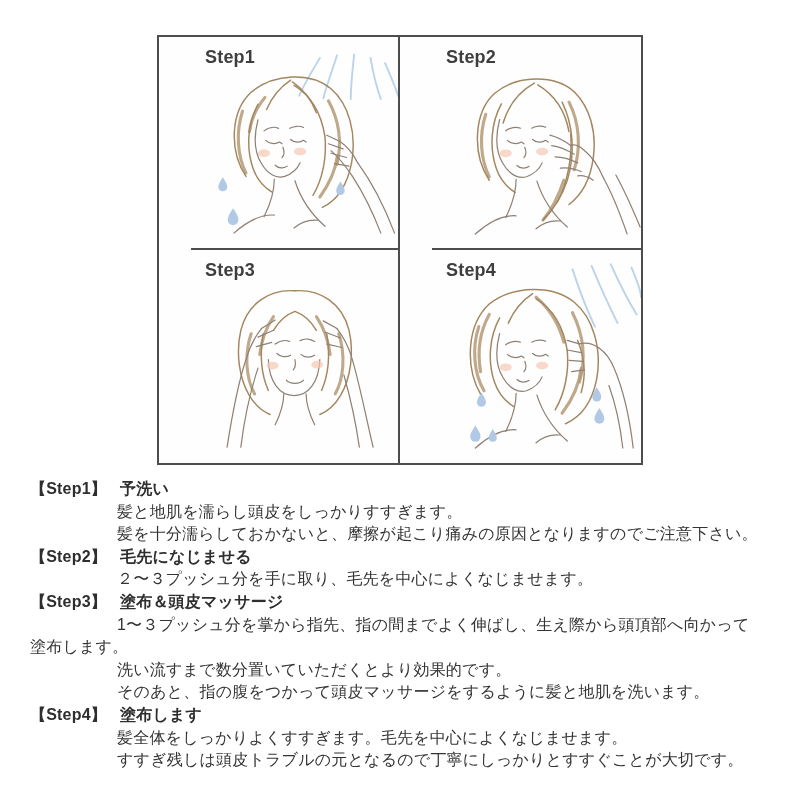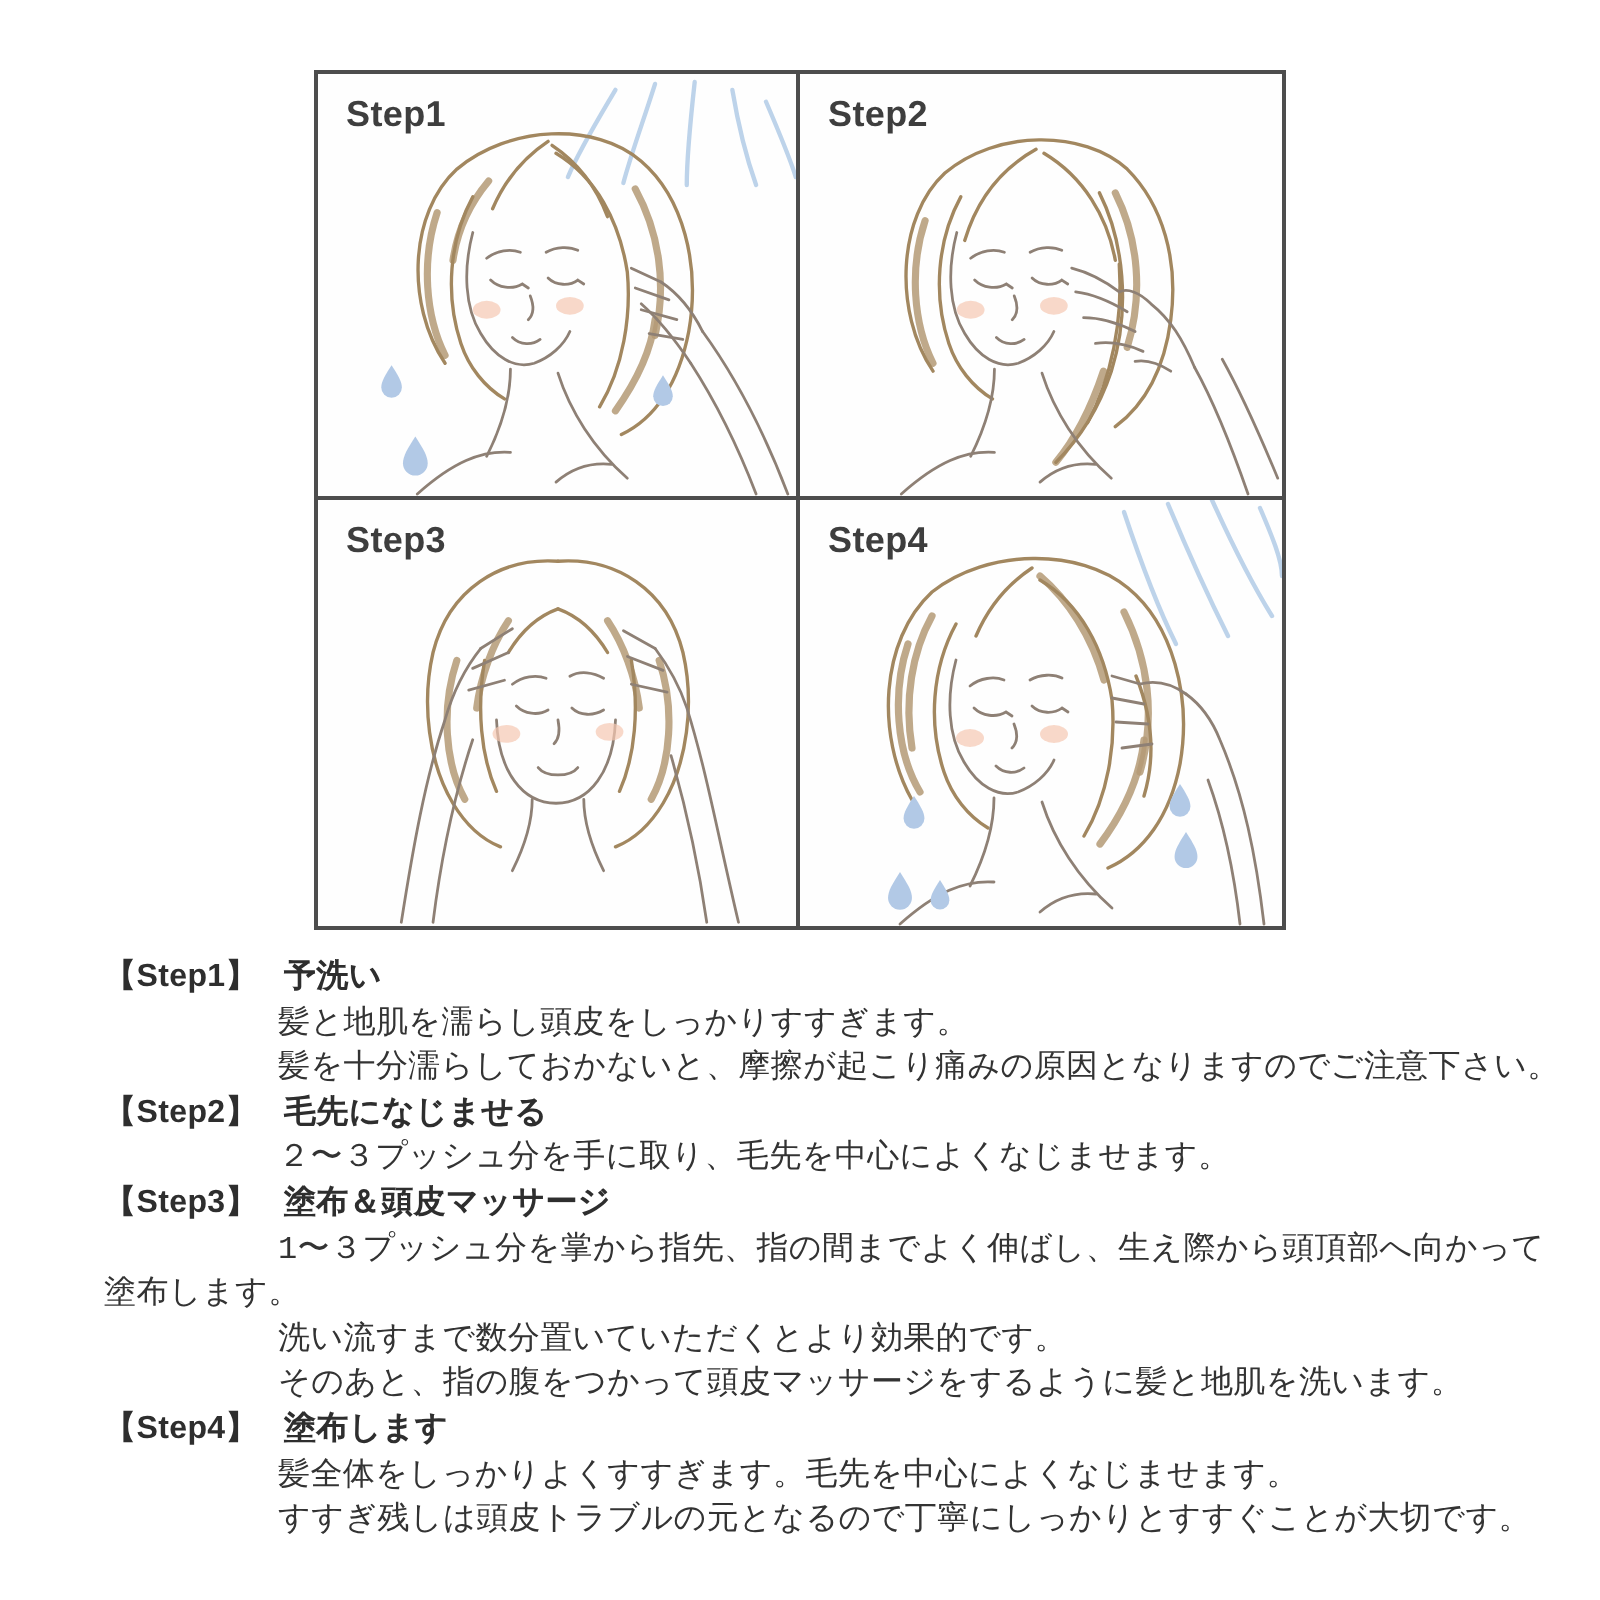--- a/index.html
+++ b/index.html
@@ -7,42 +7,42 @@
     position:relative; width:800px; height:800px; background:#ffffff;
     font-family:"Liberation Sans", sans-serif; color:#333;
   }
   
   .grid {
     position:absolute; left:157px; top:35px; width:486px; height:430px;
     border:2px solid #4d4d4d; box-sizing:border-box;
     display:grid; grid-template-columns:1fr 1fr; grid-template-rows:1fr 1fr;
     background:#fefefe;
   }
-  .cell { position:relative; box-sizing:border-box; overflow:hidden; }
+  .cell { position:relative; box-sizing:border-box; overflow:hidden;margin-left:32px; }
   .cell.bR { border-right:2px solid #4d4d4d; }
   .cell.bB { border-bottom:2px solid #4d4d4d; }
   .cell-label {
     position:absolute; top:10px; left:14px; z-index:2;
     font-size:18px; font-weight:700; color:#3e3e3e; letter-spacing:.2px;
   }
   .il { position:absolute; inset:0; width:100%; height:100%; }
   
   .ln { fill:none; stroke:#8e8075; stroke-width:1.4; stroke-linecap:round; stroke-linejoin:round; }
   .hr { fill:none; stroke:#a2875f; stroke-width:1.7; stroke-linecap:round; stroke-linejoin:round; }
   .hr2 { fill:none; stroke:#b49a76; stroke-width:3.6; stroke-linecap:round; opacity:.85; }
   .sp { fill:none; stroke:#bdd3ea; stroke-width:2.2; stroke-linecap:round; }
   
   .text-block {
-    position:absolute; left:52px; top:478px; width:716px;
+    position:absolute; left:30px; top:478px; width:716px;
     font-size:16px; line-height:22.6px; letter-spacing:.2px; color:#333;
   }
   .text-block p { margin:0; white-space:nowrap; }
   .hd { font-weight:700; color:#2e2e2e; }
   .hd .tt { margin-left:13px; }
-  .ind { padding-left:87px;font-family:Liberation Mono, monospace; }
+  .ind { padding-left:87px; }
 </style>
 </head>
 <body>
 
 <div class="canvas">
 
   <svg width="0" height="0" style="position:absolute" aria-hidden="true">
     <defs>
       <path id="g-drop" d="M0,0 C-3.2,5 -5.2,8.2 -5.2,11.2 A5.2,5.2 0 0 0 5.2,11.2 C5.2,8.2 3.2,5 0,0 Z" fill="#b2c9e6"></path>
       <g id="g-face" fill="none" stroke="#8e8075" stroke-width="1.4" stroke-linecap="round" stroke-linejoin="round">

